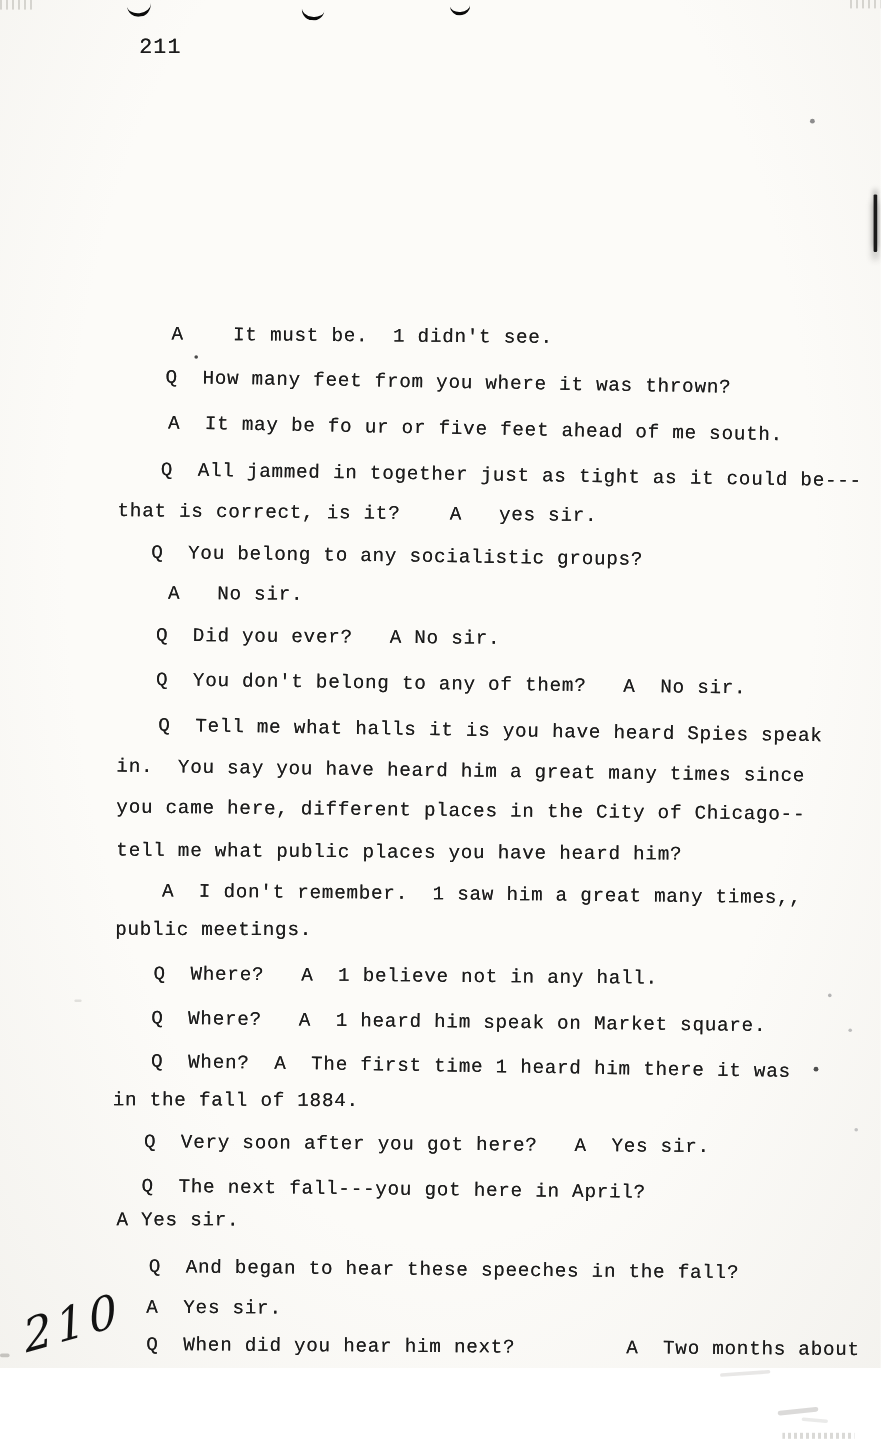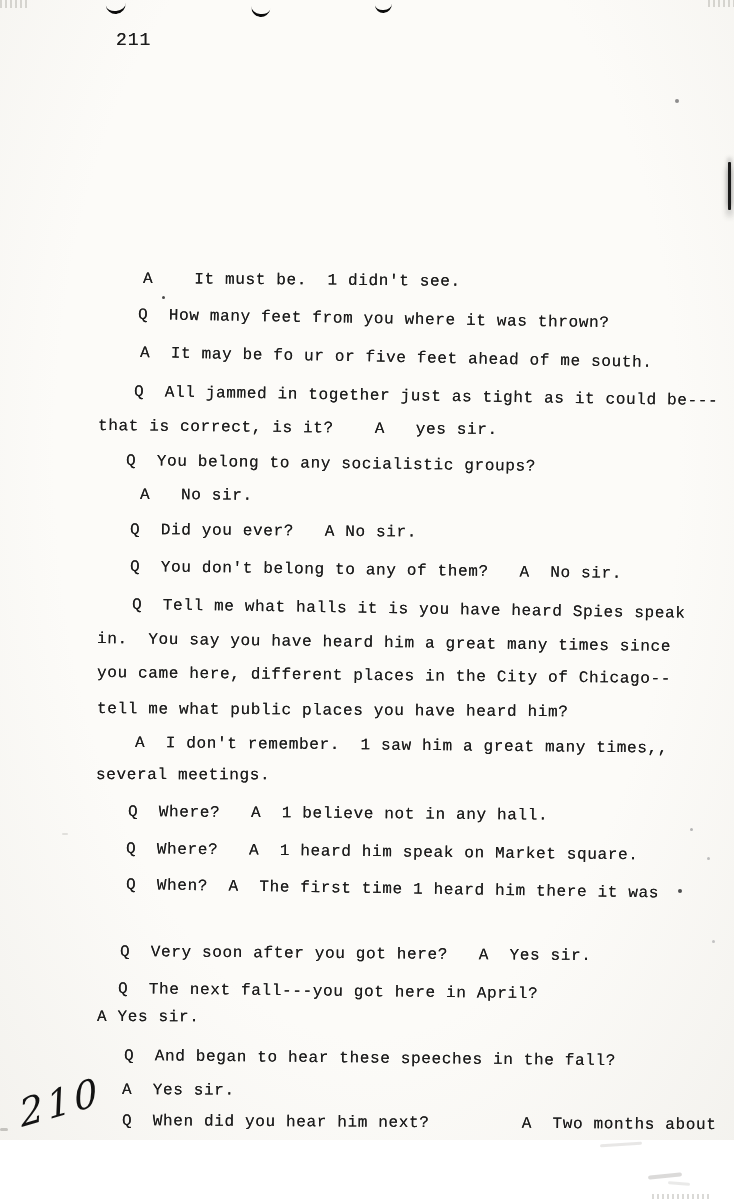--- a/index.html
+++ b/index.html
@@ -104,24 +104,25 @@
   <div class="tline" style="left:98px;  top:417px; transform:rotate(0.6deg);">that is correct, is it?    A   yes sir.</div>
   <div class="tline" style="left:126px; top:452px; transform:rotate(0.8deg);">Q  You belong to any socialistic groups?</div>
   <div class="tline" style="left:140px; top:486px; transform:rotate(0.4deg);">A   No sir.</div>
   <div class="tline" style="left:130px; top:521px; transform:rotate(0.5deg);">Q  Did you ever?   A No sir.</div>
   <div class="tline" style="left:130px; top:558px; transform:rotate(0.8deg);">Q  You don't belong to any of them?   A  No sir.</div>
   <div class="tline" style="left:132px; top:596px; transform:rotate(0.9deg);">Q  Tell me what halls it is you have heard Spies speak</div>
   <div class="tline" style="left:97px;  top:630px; transform:rotate(0.8deg);">in.  You say you have heard him a great many times since</div>
   <div class="tline" style="left:97px;  top:664px; transform:rotate(0.6deg);">you came here, different places in the City of Chicago--</div>
   <div class="tline" style="left:97px;  top:700px; transform:rotate(0.4deg);">tell me what public places you have heard him?</div>
   <div class="tline" style="left:135px; top:734px; transform:rotate(0.6deg);">A  I don't remember.  1 saw him a great many times,,</div>
-  <div class="tline" style="left:96px;  top:766px; transform:rotate(0.1deg);">several meetings.</div>
+  <div class="tline" style="left:96px;  top:766px; transform:rotate(0.1deg);">public meetings.</div>
   <div class="tline" style="left:128px; top:803px; transform:rotate(0.5deg);">Q  Where?   A  1 believe not in any hall.</div>
   <div class="tline" style="left:126px; top:840px; transform:rotate(0.7deg);">Q  Where?   A  1 heard him speak on Market square.</div>
   <div class="tline" style="left:126px; top:876px; transform:rotate(0.9deg);">Q  When?  A  The first time 1 heard him there it was</div>
+  <div class="tline" style="left:94px;  top:908px; transform:rotate(0.2deg);">in the fall of 1884.</div>
   <div class="tline" style="left:120px; top:943px; transform:rotate(0.5deg);">Q  Very soon after you got here?   A  Yes sir.</div>
   <div class="tline" style="left:118px; top:980px; transform:rotate(0.7deg);">Q  The next fall---you got here in April?</div>
   <div class="tline" style="left:97px;  top:1008px; transform:rotate(0.1deg);">A Yes sir.</div>
   <div class="tline" style="left:124px; top:1047px; transform:rotate(0.6deg);">Q  And began to hear these speeches in the fall?</div>
   <div class="tline" style="left:122px; top:1081px; transform:rotate(0.3deg);">A  Yes sir.</div>
   <div class="tline" style="left:122px; top:1112px; transform:rotate(0.4deg);">Q  When did you hear him next?         A  Two months about</div>
 
 </div>
 
 </body></html>

